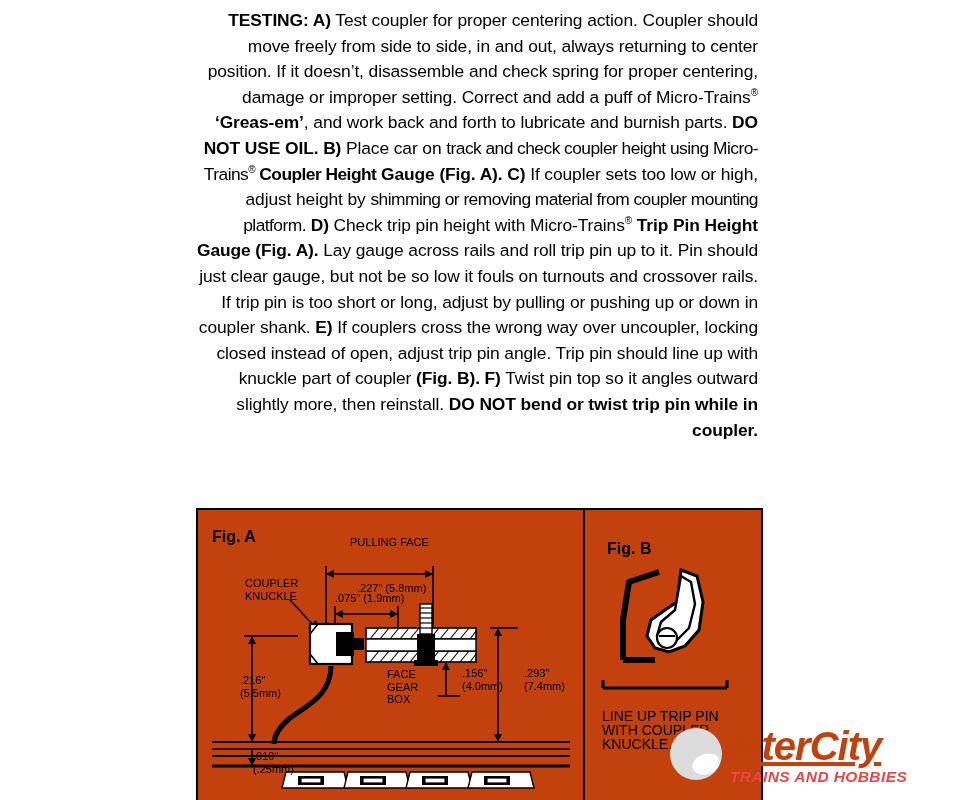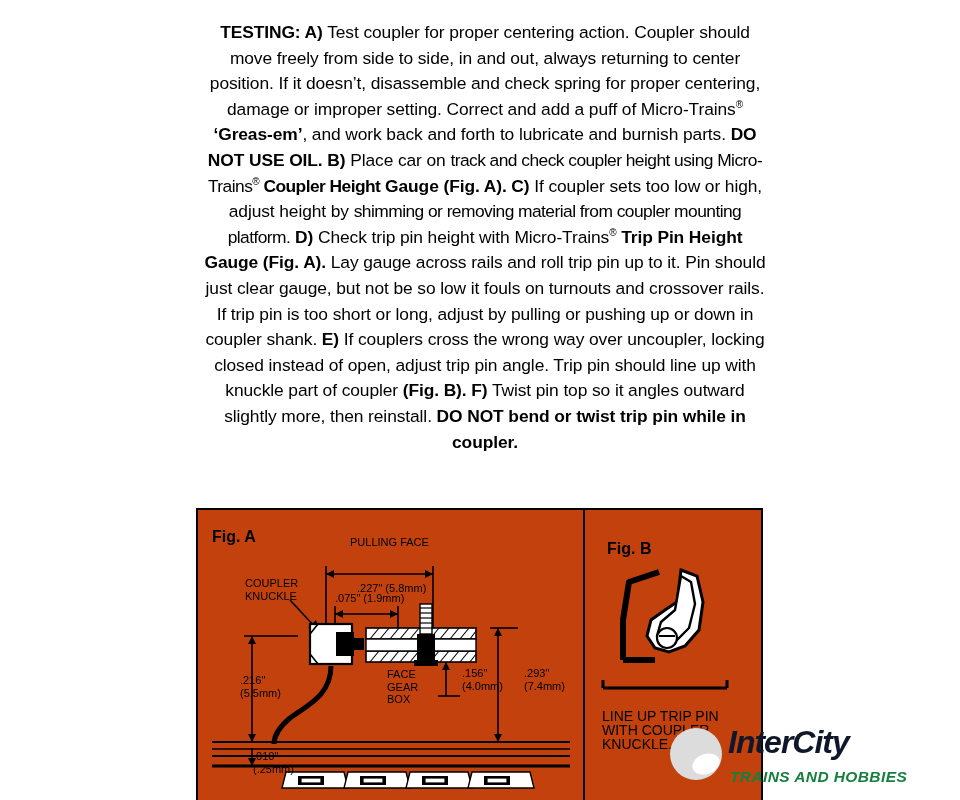--- a/index.html
+++ b/index.html
@@ -13,27 +13,26 @@
     position: relative;
     font-family: "Liberation Sans", sans-serif;
     color: #000000;
     overflow: hidden;
   }
 
   
   #instructions {
     position: absolute;
     left: 196px;
-    top: 20px;
+    top: 8px;
     width: 562px;
     font-size: 17.4px;
     line-height: 25.6px;
-    text-align: center;
+    text-align: right;
     letter-spacing: -0.1px;
-    margin-left: 8px;
   }
   #instructions p {
     margin: 0;
   }
   .b { font-weight: bold; }
   .sup { font-size: 10px; vertical-align: super; line-height: 0; }
   .tight { letter-spacing: -0.55px; }
 
   
   #figure-panel {
@@ -106,34 +105,35 @@
     width: 28px;
     height: 20px;
     border-radius: 50%;
     background: #ffffff;
     transform: rotate(-20deg);
   }
   #wm-title {
     position: absolute;
     left: 68px;
     top: 6px;
-    font-size: 32px;
+    font-size: 40px;
     font-weight: bold;
     font-style: italic;
-    color: #0f172a;
+    color: #c2410c;
     letter-spacing: -1px;
+    text-decoration: underline;
   }
   #wm-sub {
     position: absolute;
     left: 70px;
     top: 50px;
     font-size: 15.5px;
     font-weight: bold;
     font-style: italic;
-    color: #15803d;
+    color: #ef4444;
     letter-spacing: 0.4px;
   }
 </style>
 </head>
 <body>
 
 <div id="instructions">
   <p><span class="b">TESTING: A)</span> Test coupler for proper centering action. Coupler should move freely from side to side, in and out, always returning to center position. If it doesn’t, disassemble and check spring for proper centering, damage or improper setting. Correct and add a puff of Micro-Trains<span class="sup">®</span> <span class="b">‘Greas-em’</span>, and work back and forth to lubricate and burnish parts. <span class="b">DO NOT USE OIL. B)</span> Place car on <span class="tight">track and check coupler height using Micro-Trains<span class="sup">®</span> <span class="b">Coupler Height</span></span> <span class="b">Gauge (Fig. A). C)</span> If coupler sets too low or high, adjust height by <span class="tight">shimming or removing material from coupler mounting platform.</span> <span class="b">D)</span> Check trip pin height with Micro-Trains<span class="sup">®</span> <span class="b">Trip Pin Height Gauge (Fig. A).</span> Lay gauge across rails and roll trip pin up to it. Pin should just clear gauge, but not be so low it fouls on turnouts and crossover rails. If trip pin is too short or long, adjust by pulling or pushing up or down in coupler shank. <span class="b">E)</span> If couplers cross the wrong way over uncoupler, locking closed instead of open, adjust trip pin angle. Trip pin should line up with knuckle part of coupler <span class="b">(Fig. B). F)</span> Twist pin top so it angles outward slightly more, then reinstall. <span class="b">DO NOT bend or twist trip pin while in coupler.</span></p>
 </div>
 

